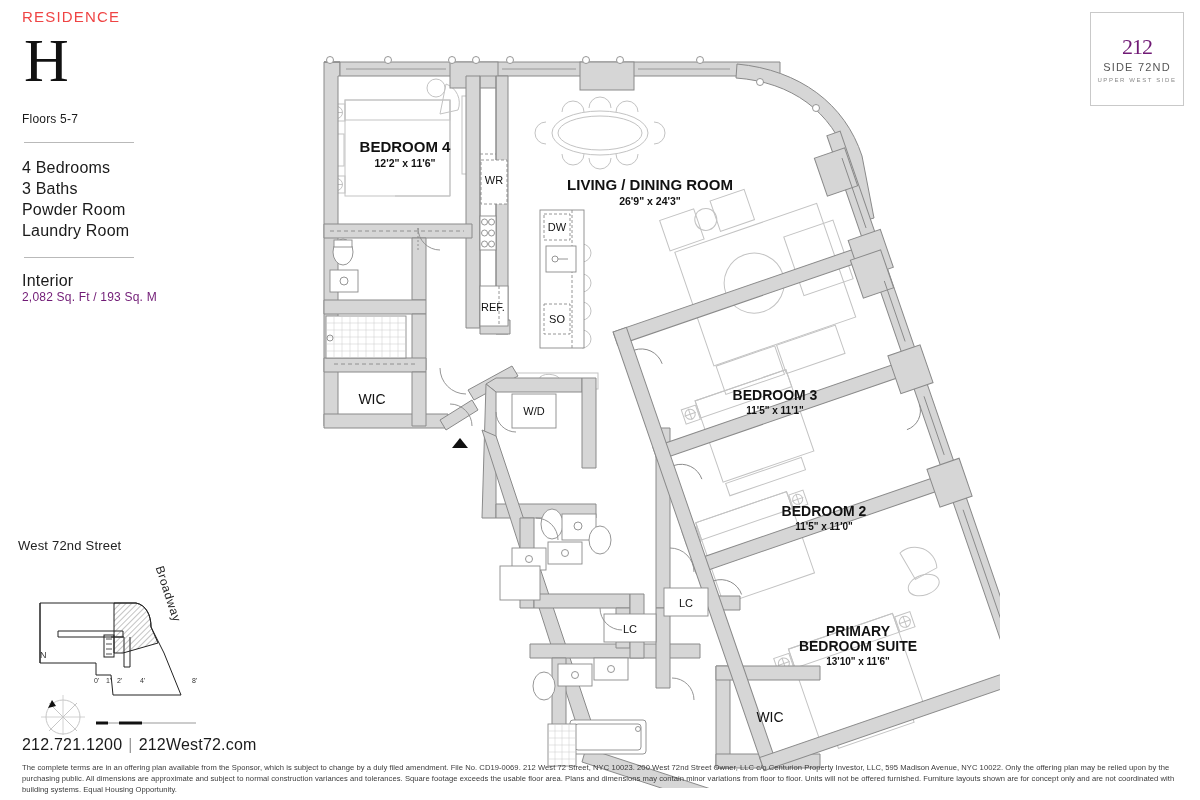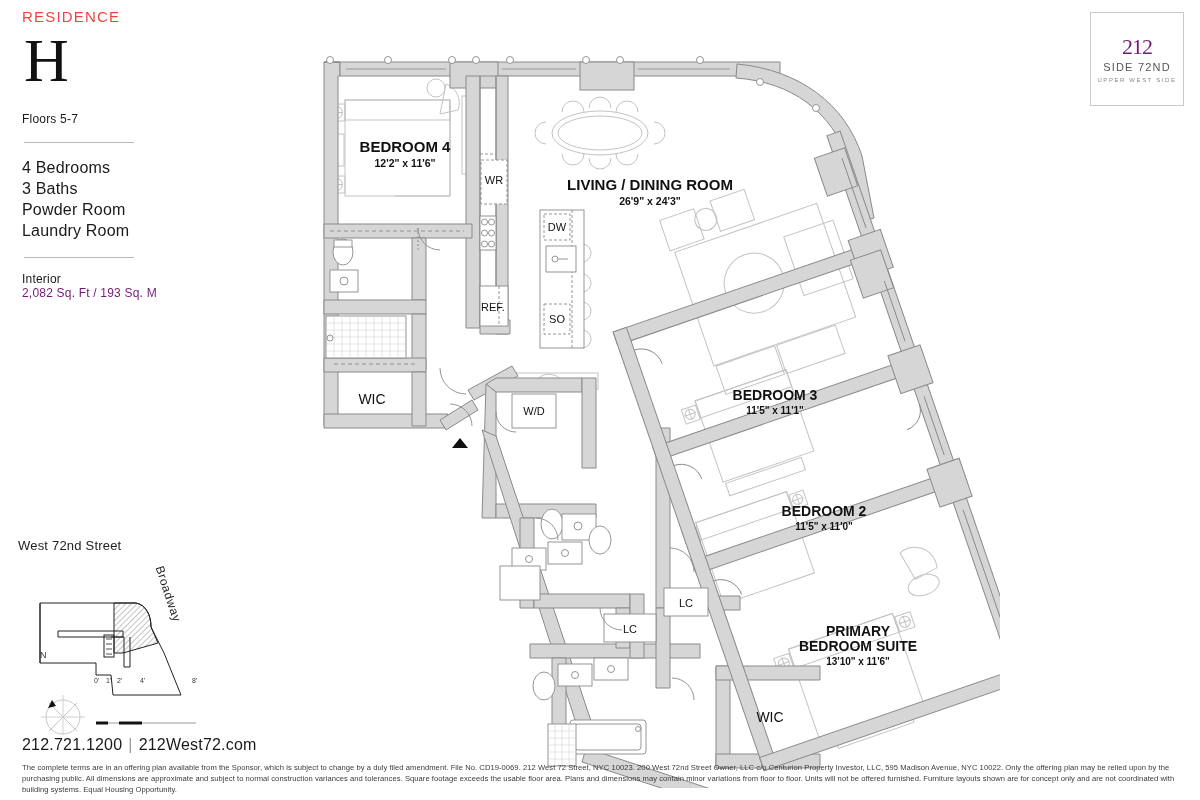--- a/index.html
+++ b/index.html
@@ -15,21 +15,21 @@
   .page{position:absolute;inset:0;}
 
   
   .info{position:absolute;left:22px;top:8px;width:250px;}
   .res-label{font-size:15px;letter-spacing:1.2px;color:#ef4444;font-weight:400;}
   .res-letter{font-family:"Liberation Serif", serif;font-size:62px;line-height:0.95;
     margin:6px 0 0 2px;font-weight:400;color:#111;}
   .floors{font-size:12px;margin-top:22px;color:#1a1a1a;letter-spacing:.2px;}
   .rule{width:110px;height:1px;background:#b9b9b9;margin:16px 0 14px 2px;}
   .spec{font-size:16px;line-height:1.32;color:#1a1a1a;letter-spacing:.2px;}
-  .interior-title{font-size:12px;color:#1a1a1a;letter-spacing:.2px;}
+  .interior-title{font-size:16px;color:#1a1a1a;letter-spacing:.2px;}
   .interior-val{font-size:12px;color:#701a75;letter-spacing:.2px;}
 
   
   .logo{position:absolute;right:16px;top:12px;width:92px;height:92px;
     border:1px solid #c9c9c9;background:#fff;
     display:flex;flex-direction:column;align-items:center;justify-content:center;}
   .logo-212{font-family:"Liberation Serif", serif;font-size:22px;line-height:1;
     color:#701a75;letter-spacing:-1px;}
   .logo-w72{font-size:11px;letter-spacing:1.2px;color:#555;margin-top:3px;}
   .logo-uws{font-size:6px;letter-spacing:1.6px;color:#8a8a8a;margin-top:4px;}

